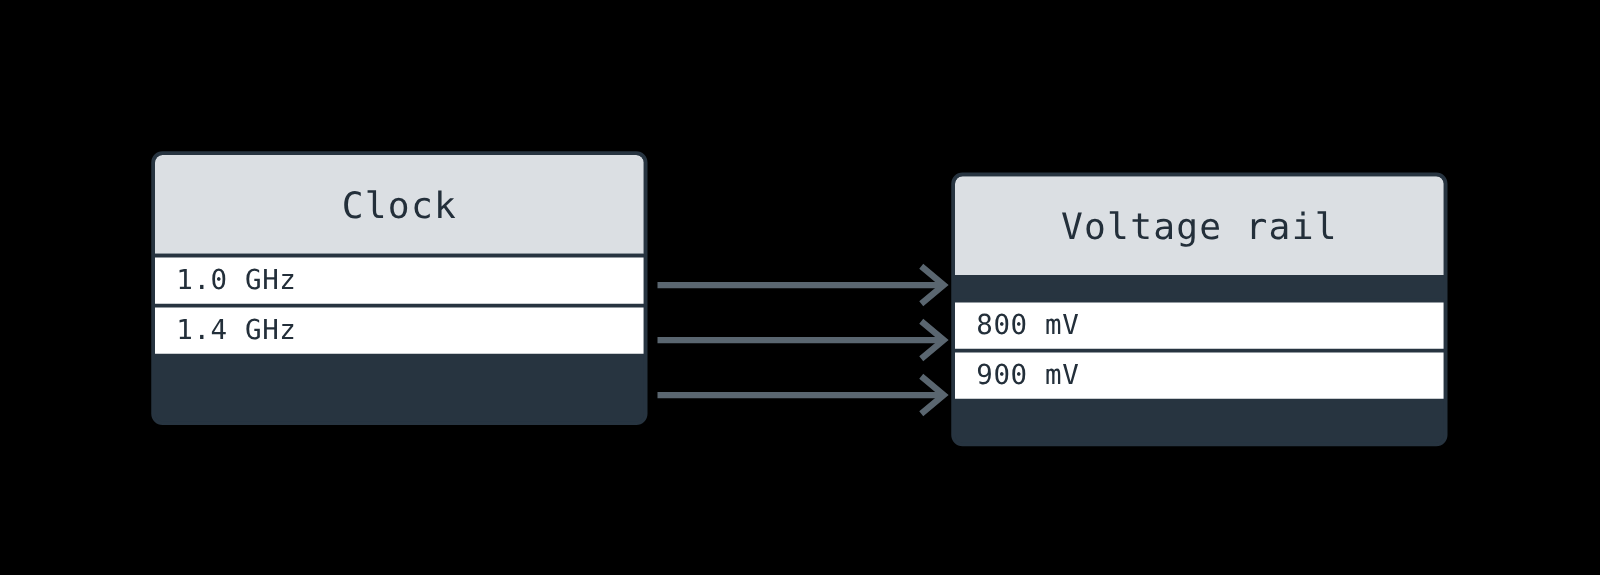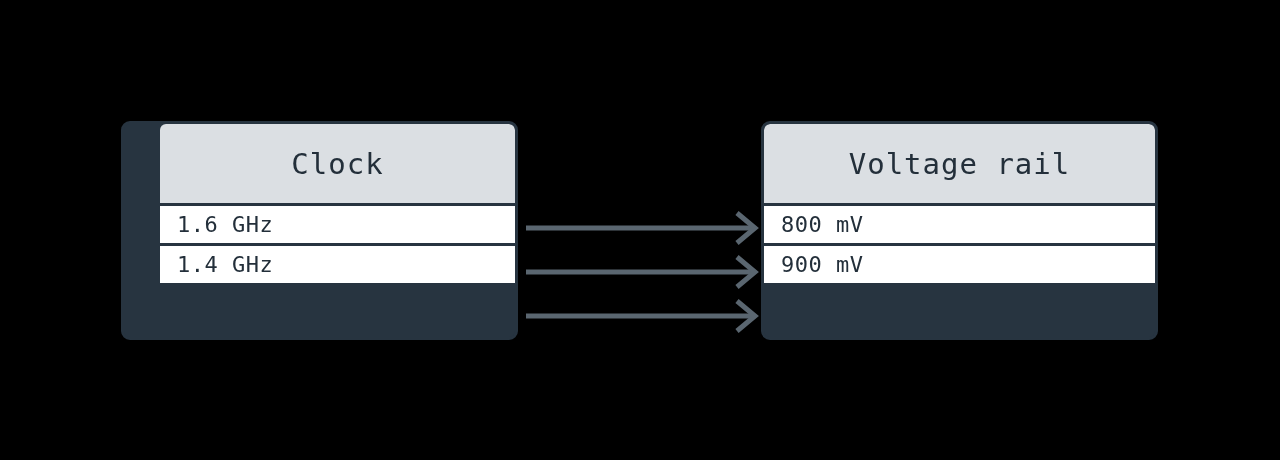--- a/index.html
+++ b/index.html
@@ -70,27 +70,27 @@
     flex: 0 0 37px;
     box-sizing: border-box;
   }
 
   
   #entity-clock {
     left: 121px;
     top: 121px;
     width: 397px;
     height: 219px;
-    padding-left: 36px;
   }
   #entity-voltage-rail {
     left: 761px;
-    top: 121px;
+    top: 138px;
     width: 397px;
     height: 219px;
+    gap: 19px;
   }
 
   
   #arrows {
     position: absolute;
     left: 0;
     top: 0;
     width: 1280px;
     height: 460px;
     pointer-events: none;
@@ -98,21 +98,21 @@
 </style>
 </head>
 <body>
 
 <div id="canvas">
 
   <div class="entity" id="entity-clock">
     <div class="entity-header">Clock</div>
     <div class="entity-rows">
       <div class="entity-row">
-        <span>1.6 GHz</span>
+        <span>1.0 GHz</span>
       </div>
       <div class="entity-row">
         <span>1.4 GHz</span>
       </div>
     </div>
   </div>
 
   <div class="entity" id="entity-voltage-rail">
     <div class="entity-header">Voltage rail</div>
     <div class="entity-rows">

